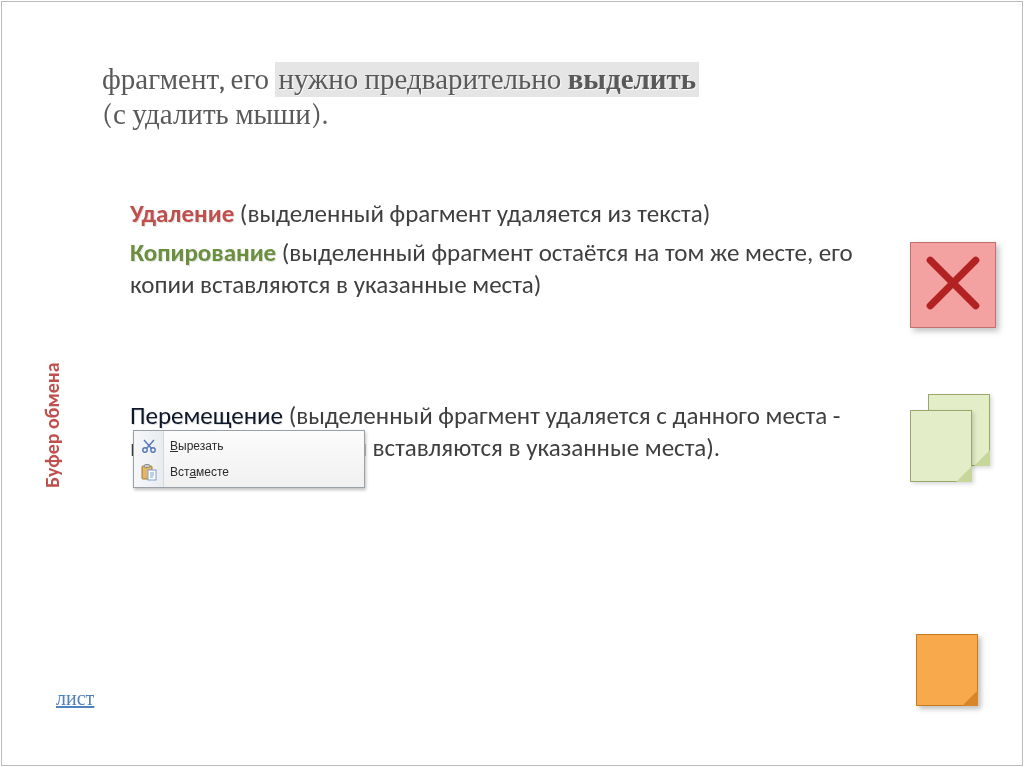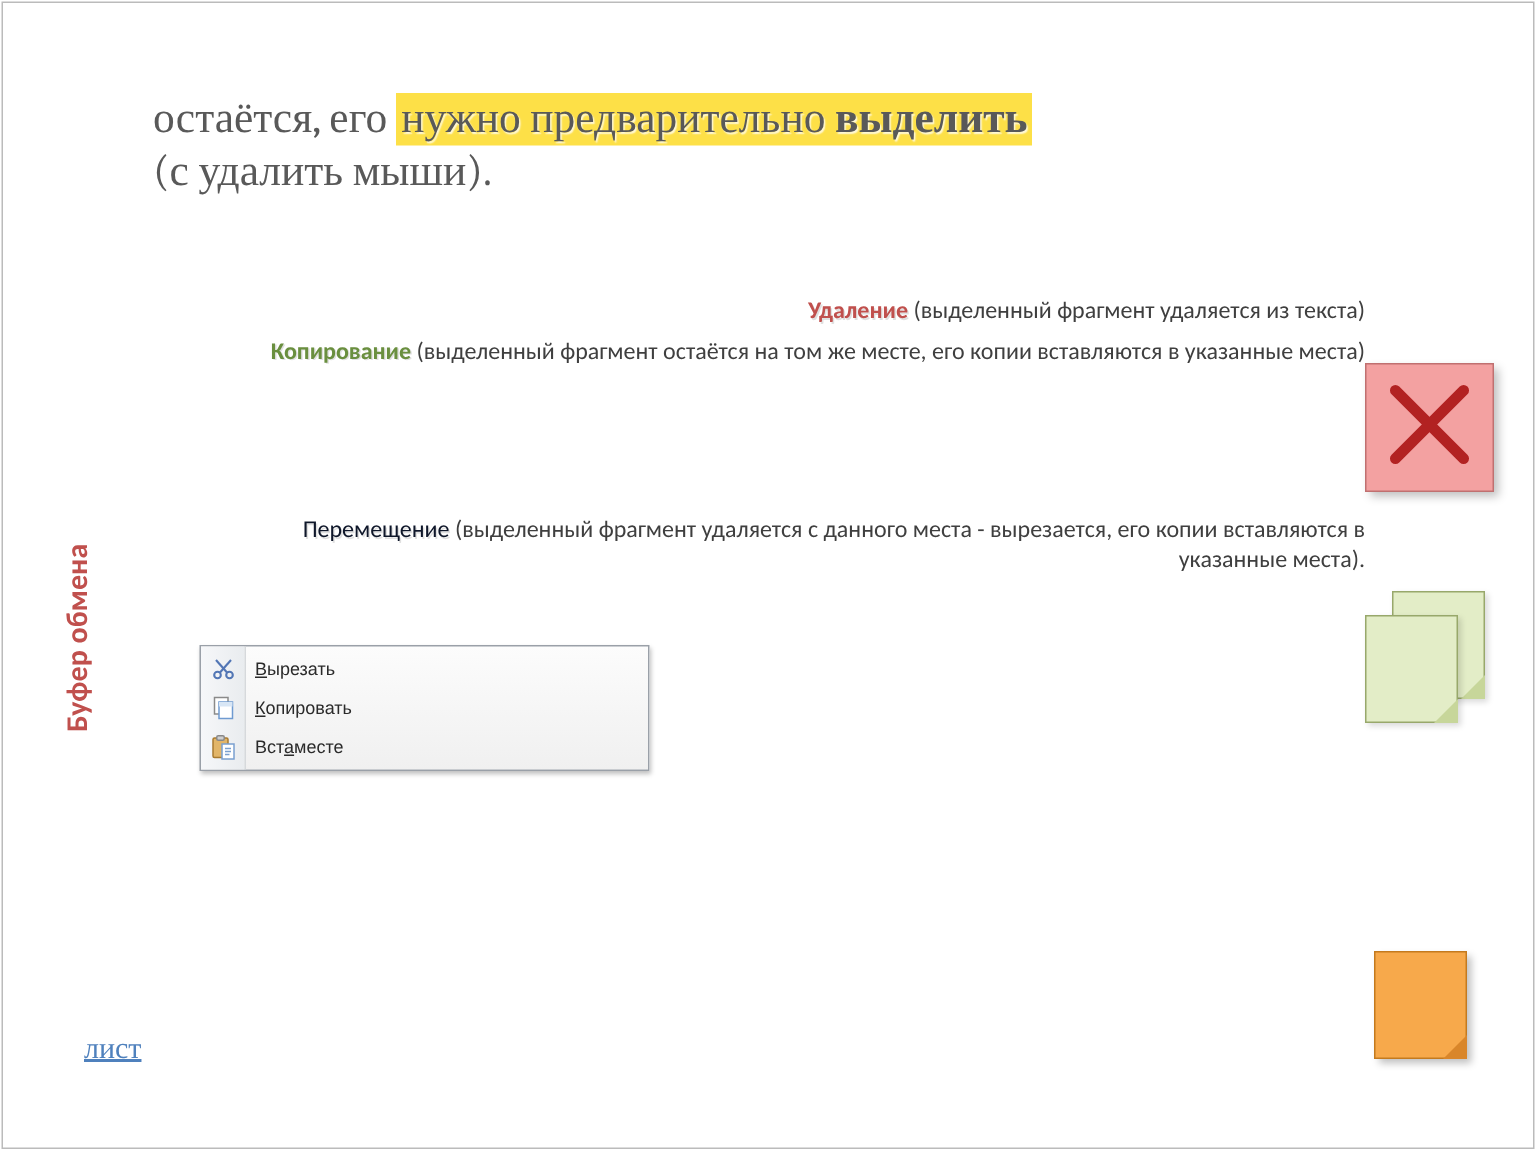--- a/index.html
+++ b/index.html
@@ -25,34 +25,33 @@
     left: 92px;
     top: 18px;
     width: 800px;
     font-family: 'Cambria', Georgia, serif;
     font-size: 29px;
     color: #595959;
     line-height: 1.2;
     text-shadow: 1px 1px 1px rgba(255,255,255,0.8);
   }
   .title .highlight {
-    background: #fde047;
+    background: #e5e5e5;
     padding: 1px 3px;
   }
   .title .bold { font-weight: bold; }
 
   .body-text {
     position: absolute;
     left: 120px;
     top: 188px;
     width: 780px;
-    font-size: 16px;
+    font-size: 25px;
     color: #3f3f3f;
     line-height: 1.3;
-    text-align: right;
   }
   .body-text p { margin-bottom: 6px; }
   .term-delete { color: #c0504d; font-weight: bold; text-shadow: 1px 1px 0 rgba(0,0,0,0.12); }
   .term-copy   { color: #6a8f3f; font-weight: bold; text-shadow: 1px 1px 0 rgba(0,0,0,0.12); margin-top: 45px; }
   .term-move   { color: #0f172a; font-weight: normal; text-shadow: 1px 1px 0 rgba(0,0,0,0.12); }
 
   .sidebar-label {
     position: absolute;
     left: 30px;
     top: 478px;
@@ -72,21 +71,21 @@
     font-size: 20px;
     font-family: 'Cambria', Georgia, serif;
     margin-left: 32px;
   }
 
   
   .ctx-menu {
     position: absolute;
     left: 123px;
     top: 420px;
-    width: 300px;
+    width: 232px;
     background: linear-gradient(to bottom, #fcfcfc, #f0f0f0);
     border: 1px solid #9aa0a8;
     box-shadow: 1px 2px 3px rgba(0,0,0,0.25);
     font-family: Tahoma, 'Segoe UI', sans-serif;
     font-size: 12px;
     color: #2b2b2b;
     padding: 2px 0;
   }
   .ctx-strip {
     position: absolute;
@@ -163,21 +162,21 @@
 </style>
 </head>
 <body>
 
 <div class="inner-border"></div>
 
 <div class="slide">
 
   <div class="title">
     <br>
-    <span>остаётся, его </span><span class="highlight"><span>нужно предварительно </span><span class="bold">выделить</span></span><br>
+    <span>фрагмент, его </span><span class="highlight"><span>нужно предварительно </span><span class="bold">выделить</span></span><br>
     <span>(с удалить мыши).</span>
   </div>
 
   <div class="body-text">
     <p>
       <span class="term-delete">Удаление</span><span> (выделенный фрагмент удаляется из текста)</span>
     </p>
     <p>
       <span class="term-copy">Копирование</span><span> (выделенный фрагмент остаётся на том же месте,  его копии вставляются в указанные места)</span>
     </p>
@@ -197,30 +196,20 @@
               <circle cx="5" cy="13" r="2.2"></circle>
               <circle cx="13" cy="13" r="2.2"></circle>
               <path d="M6.5 11.5 L14 3"></path>
               <path d="M11.5 11.5 L4 3"></path>
             </g>
           </svg>
       </span>
       <span class="u-letter">В</span><span>ырезать</span>
     </div>
 
-    <div class="ctx-item">
-      <span class="ctx-icon">
-        <svg viewBox="0 0 18 18">
-            <rect x="3" y="2" width="9" height="11" fill="#fff" stroke="#8a8a8a"></rect>
-            <rect x="6" y="5" width="9" height="11" fill="#fff" stroke="#6f9bd1"></rect>
-            <rect x="6" y="5" width="9" height="3" fill="#d8e6f5" stroke="none"></rect>
-          </svg>
-      </span>
-      <span class="u-letter">К</span><span>опировать</span>
-    </div>
 
     <div class="ctx-item">
       <span class="ctx-icon">
         <svg viewBox="0 0 18 18">
             <rect x="2" y="3" width="10" height="13" rx="1" fill="#e2b568" stroke="#a87a2f"></rect>
             <rect x="4.5" y="1.5" width="5" height="3" rx="1" fill="#cfcfcf" stroke="#888"></rect>
             <rect x="8" y="7" width="8" height="10" fill="#fff" stroke="#7aa0d0"></rect>
             <path d="M10 10h4M10 12h4M10 14h3" stroke="#7aa0d0" stroke-width="1"></path>
           </svg>
       </span>

